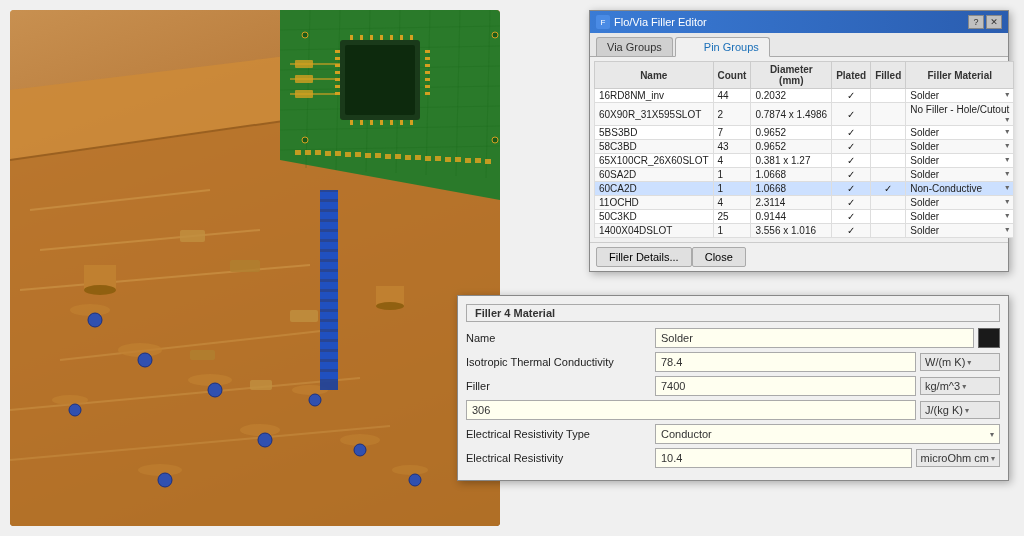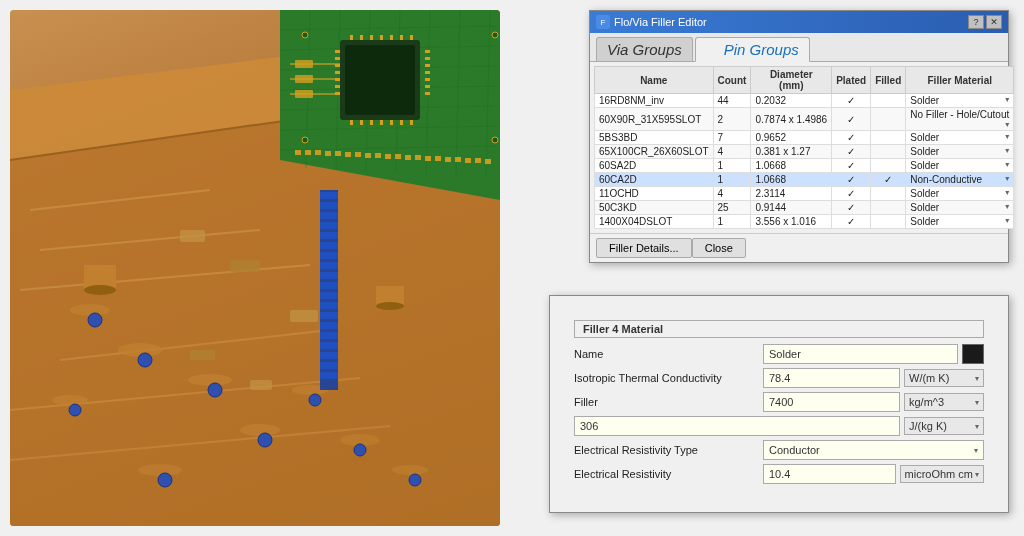--- a/index.html
+++ b/index.html
@@ -98,24 +98,23 @@
       display: flex;
       gap: 2px;
     }
 
     .tab {
       padding: 3px 10px;
       border: 1px solid #aaa;
       border-bottom: none;
       background: #d0d0d0;
       cursor: pointer;
-      font-size: 15px;
+      font-size: 11px;
       color: #333;
       border-radius: 3px 3px 0 0;
-      font-style: italic;
     }
 
     .tab.active {
       background: #f0f0f0;
       border-bottom: 1px solid #f0f0f0;
       margin-bottom: -1px;
       color: #1a6fb8;
       font-weight: 500;
       padding-left: 28px;
     }
@@ -173,25 +172,25 @@
       cursor: pointer;
       font-size: 11px;
       border-radius: 2px;
     }
 
     
     .filler-material-panel {
       position: absolute;
       right: 15px;
       top: 295px;
-      width: 460px;
+      width: 552px;
       background: #f0f0f0;
       border: 1px solid #888;
       box-shadow: 2px 2px 8px rgba(0,0,0,0.3);
-      padding: 24px;
+      padding: 8px;
     }
 
     .panel-title {
       font-size: 11px;
       font-weight: 600;
       color: #333;
       border: 1px solid #aaa;
       padding: 2px 8px;
       margin-bottom: 6px;
       background: #f0f0f0;
@@ -234,21 +233,20 @@
     .property-unit {
       background: #e8e8e8;
       border: 1px solid #aaa;
       padding: 2px 4px;
       font-size: 11px;
       color: #333;
       display: flex;
       align-items: center;
       gap: 2px;
       min-width: 80px;
-      justify-content: space-between;
     }
 
     .dropdown-arrow {
       font-size: 8px;
       color: #666;
     }
 
     
     .pcb-3d-inner {
       position: absolute;
@@ -493,20 +491,31 @@
       <td class="count-col">7</td>
       <td>0.9652</td>
       <td class="check-mark">✓</td>
       <td class="check-mark"></td>
       <td>
         <span style="font-size:10px;">Solder</span>
         <span style="font-size:8px;float:right;color:#666;">▾</span>
       </td>
     </tr>
             <tr>
+      <td class="name-col">58C3BD</td>
+      <td class="count-col">43</td>
+      <td>0.9652</td>
+      <td class="check-mark">✓</td>
+      <td class="check-mark"></td>
+      <td>
+        <span style="font-size:10px;">Solder</span>
+        <span style="font-size:8px;float:right;color:#666;">▾</span>
+      </td>
+    </tr>
+            <tr>
       <td class="name-col">65X100CR_26X60SLOT</td>
       <td class="count-col">4</td>
       <td>0.381 x 1.27</td>
       <td class="check-mark">✓</td>
       <td class="check-mark"></td>
       <td>
         <span style="font-size:10px;">Solder</span>
         <span style="font-size:8px;float:right;color:#666;">▾</span>
       </td>
     </tr>

